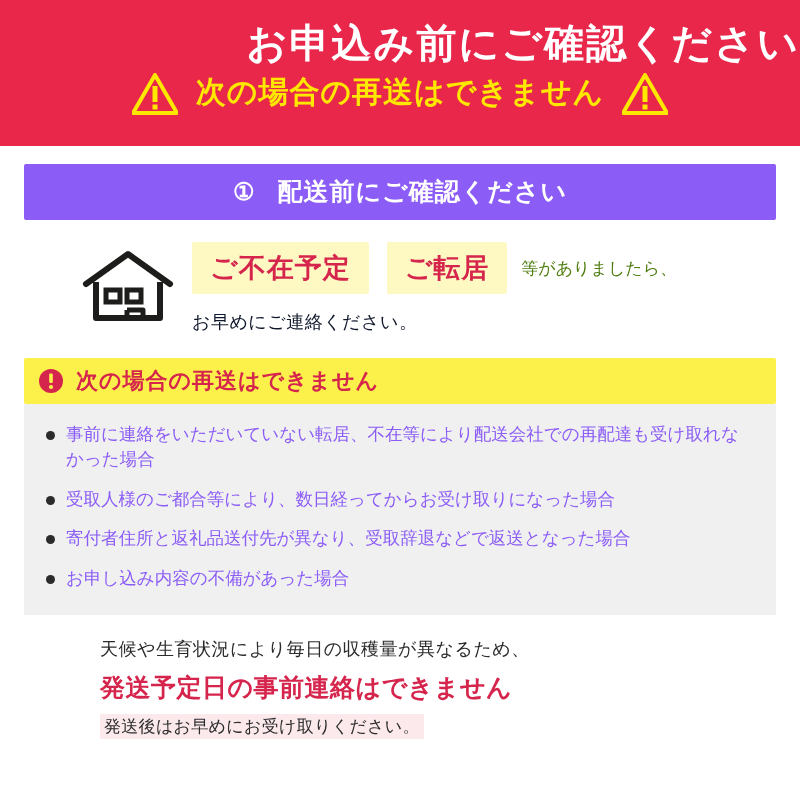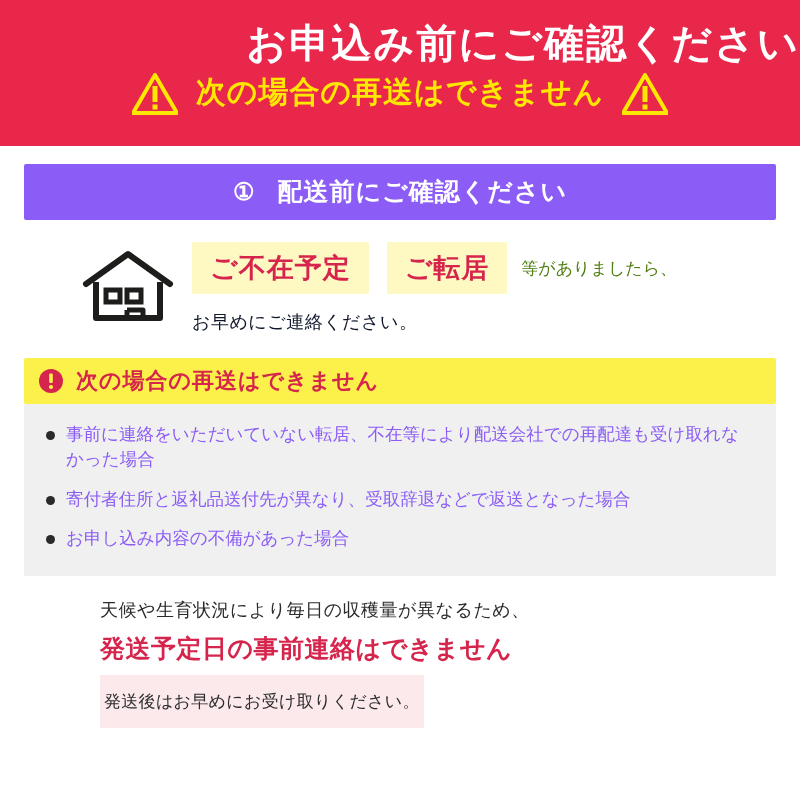--- a/index.html
+++ b/index.html
@@ -201,21 +201,21 @@
     color: #d6254c;
     letter-spacing: .5px;
     margin-top: 10px;
   }
   .cal-l3 {
     display: inline-block;
     font-size: 17px;
     color: #2b2b2b;
     background: #fbe9ec;
     margin-top: 10px;
-    padding: 15px 4px;
+    padding: 1px 4px;
     letter-spacing: .3px;
   }
 </style>
 </head>
 <body>
 
 <div class="page">
 
   <div class="banner">
     <div class="banner-title">お申込み前にご確認ください</div>
@@ -276,20 +276,24 @@
       <span class="warn-text">次の場合の再送はできません</span>
     </div>
 
     <div class="gray-box">
       <div class="li">
         <span class="dot"></span>
         <span>事前に連絡をいただいていない転居、不在等により配送会社での再配達も受け取れなかった場合</span>
       </div>
       <div class="li">
         <span class="dot"></span>
+        <span>受取人様のご都合等により、数日経ってからお受け取りになった場合</span>
+      </div>
+      <div class="li">
+        <span class="dot"></span>
         <span>寄付者住所と返礼品送付先が異なり、受取辞退などで返送となった場合</span>
       </div>
       <div class="li">
         <span class="dot"></span>
         <span>お申し込み内容の不備があった場合</span>
       </div>
     </div>
 
     <div class="cal-row">
       <div class="cal-text">

